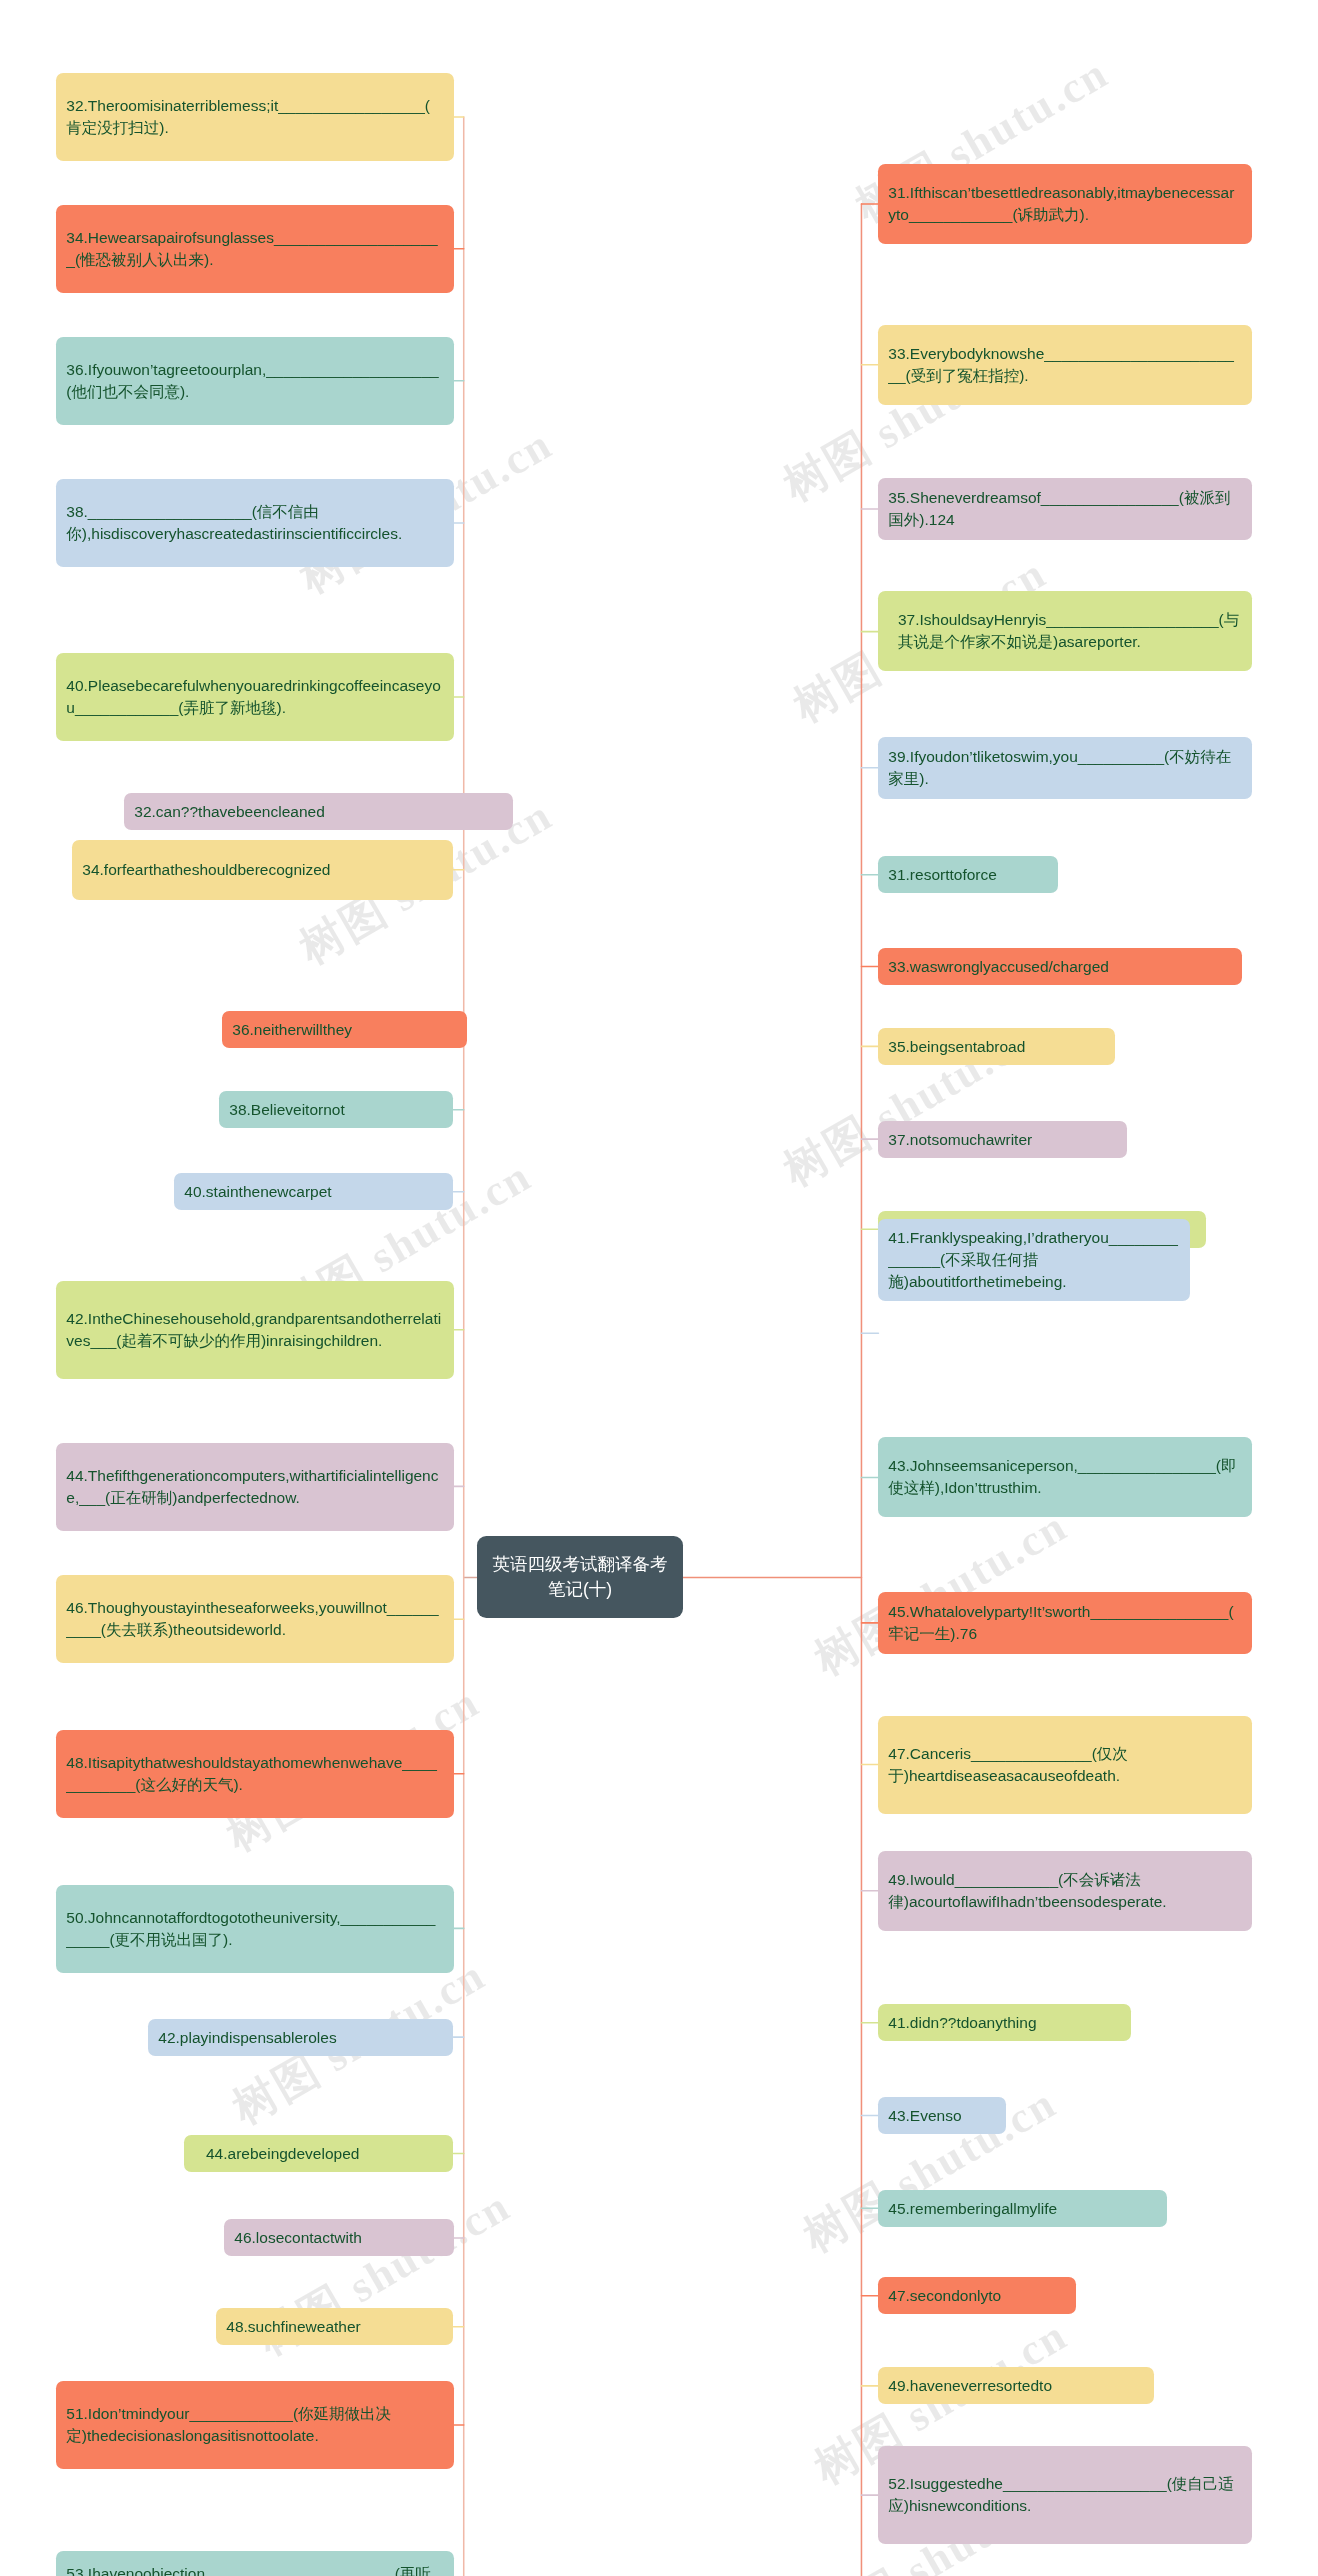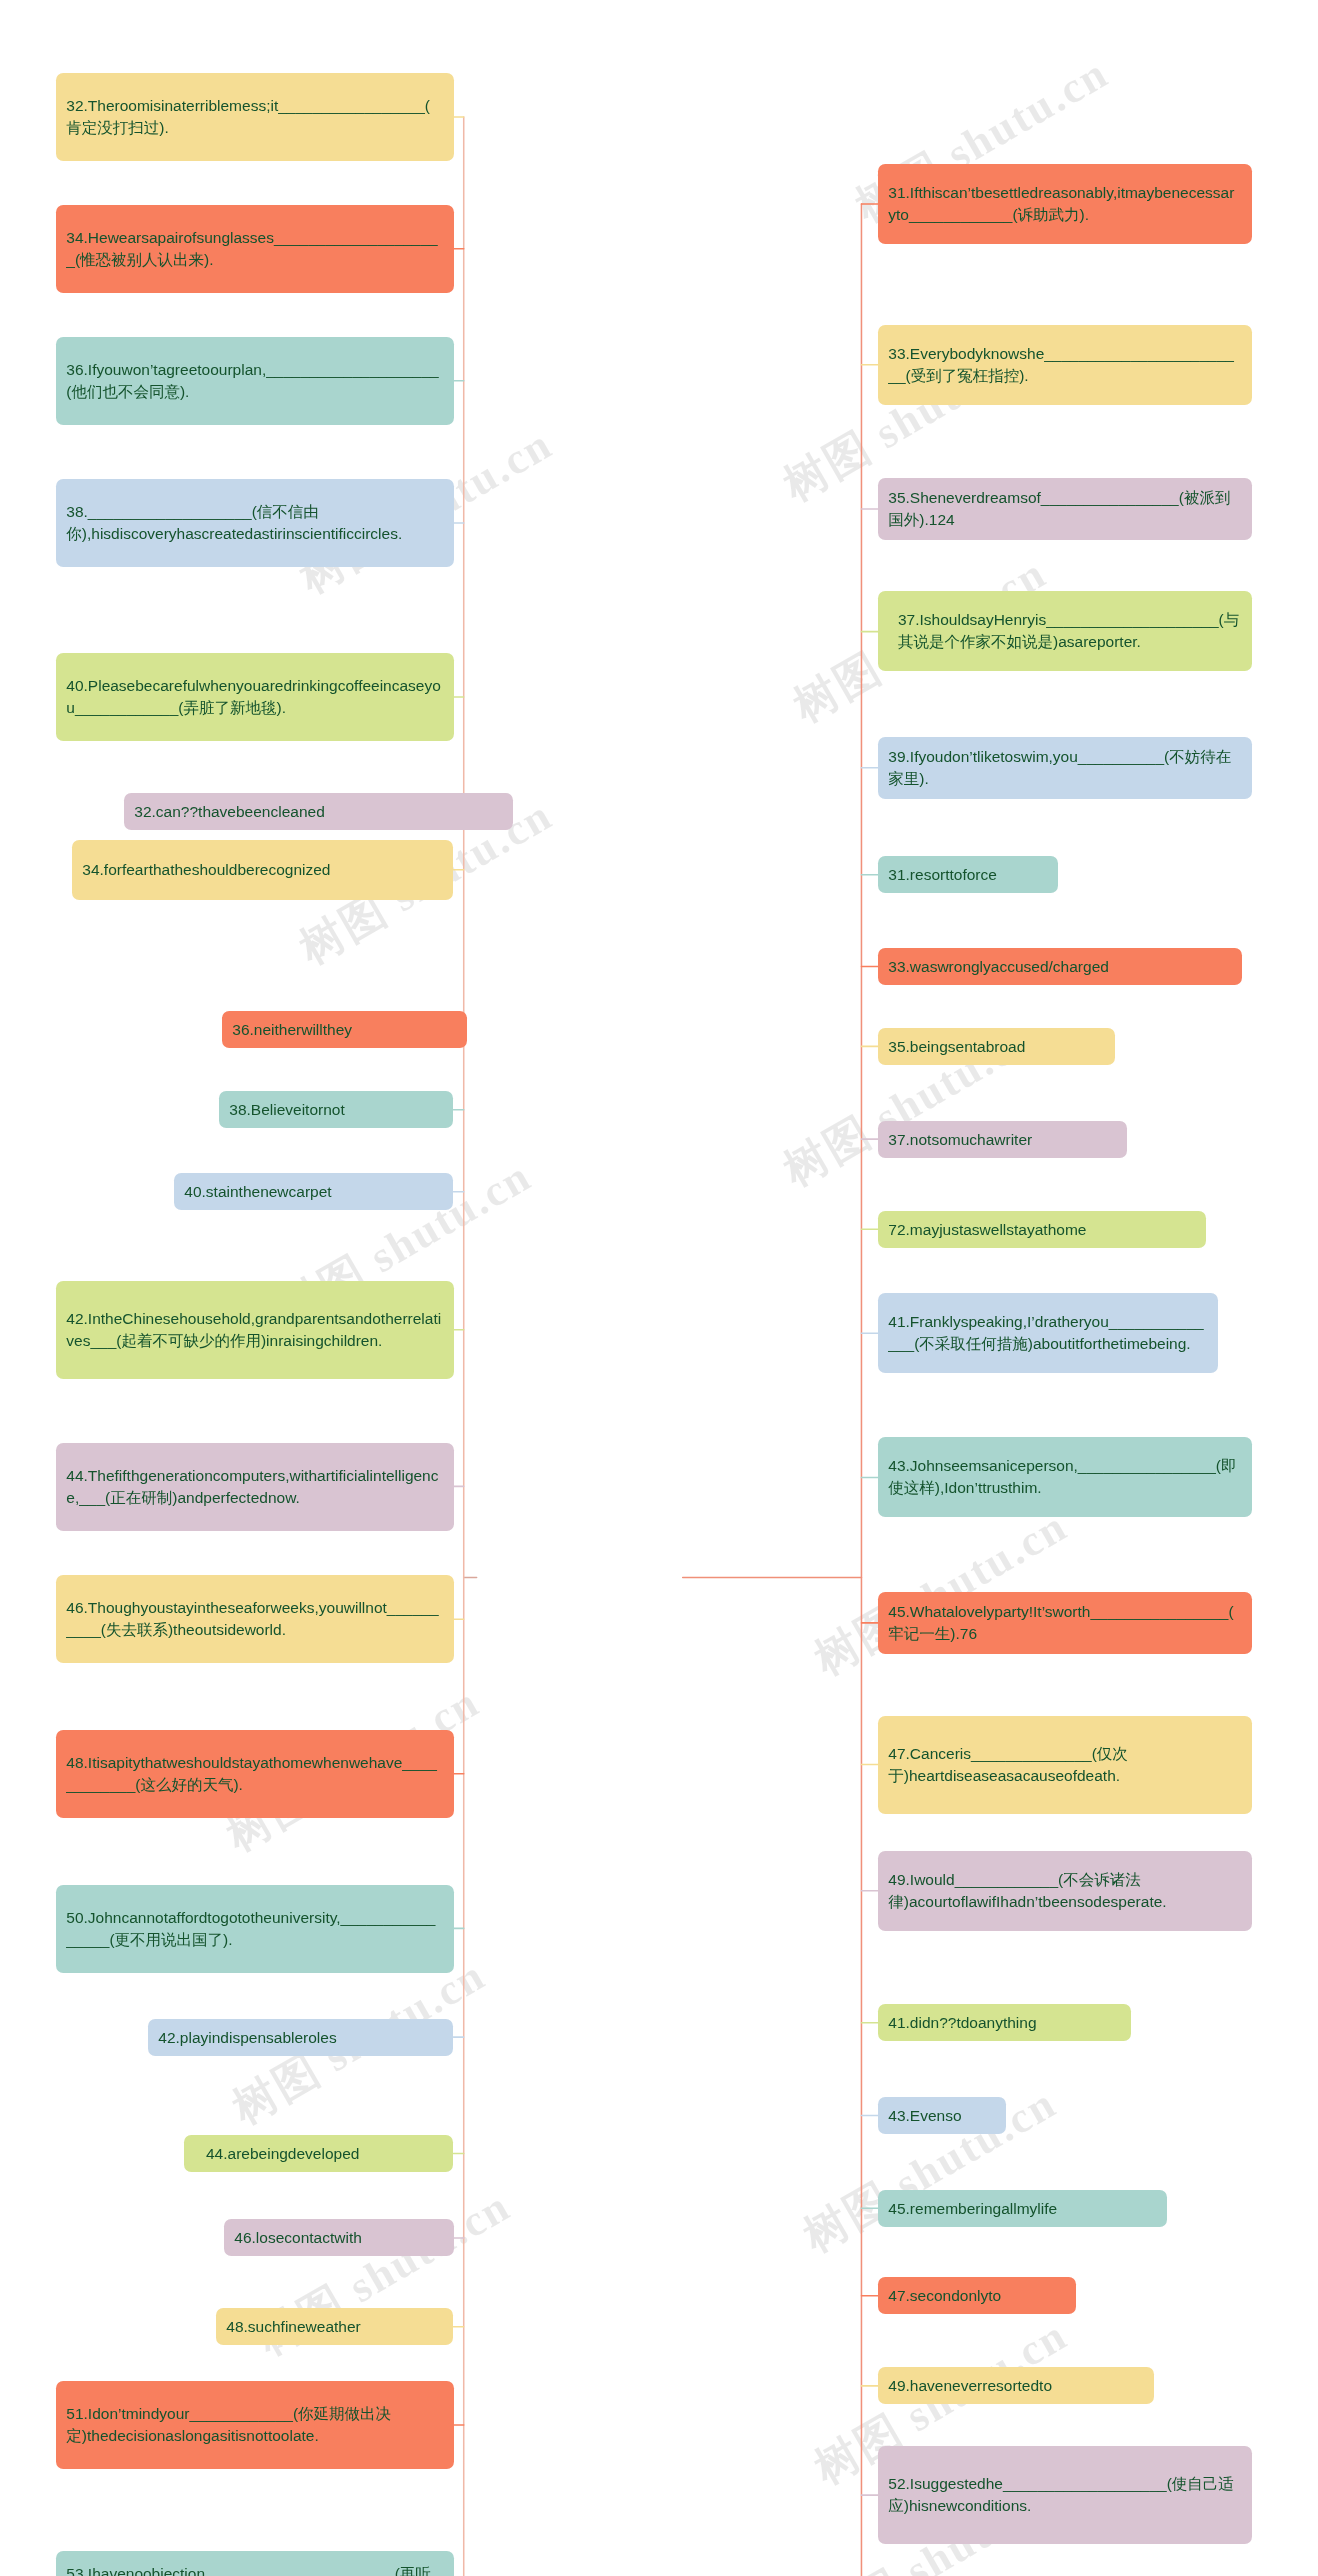--- a/index.html
+++ b/index.html
@@ -230,21 +230,21 @@
       </div>
       <div class="node rightcol small" style="left: 878px; top: 1028px; width: 237px; min-height: 37px; background: rgb(245, 221, 148);">
         <span>35.beingsentabroad</span>
       </div>
       <div class="node rightcol small" style="left: 878px; top: 1121px; width: 249px; min-height: 37px; background: rgb(217, 196, 210);">
         <span>37.notsomuchawriter</span>
       </div>
       <div class="node rightcol small" style="left: 878px; top: 1211px; width: 328px; min-height: 37px; background: rgb(213, 228, 145);">
         <span>72.mayjustaswellstayathome</span>
       </div>
-      <div class="node rightcol" style="left: 878px; top: 1293px; width: 340px; min-height: 80px; background: rgb(196, 215, 234); justify-content: center;">
+      <div class="node rightcol" style="left: 878px; top: 1219px; width: 312px; min-height: 80px; background: rgb(196, 215, 234); justify-content: center;">
         <span>41.Franklyspeaking,I’dratheryou______________(不采取任何措施)aboutitforthetimebeing.</span>
       </div>
       <div class="node rightcol" style="left: 878px; top: 1437px; width: 374px; min-height: 80px; background: rgb(169, 213, 206);">
         <span>43.Johnseemsaniceperson,________________(即使这样),Idon’ttrusthim.</span>
       </div>
       <div class="node rightcol" style="left: 878px; top: 1592px; width: 374px; min-height: 62px; background: rgb(248, 127, 94);">
         <span>45.Whatalovelyparty!It’sworth________________(牢记一生).76</span>
       </div>
       <div class="node rightcol" style="left: 878px; top: 1716px; width: 374px; min-height: 98px; background: rgb(245, 221, 148);">
         <span>47.Canceris______________(仅次于)heartdiseaseasacauseofdeath.</span>
@@ -265,15 +265,18 @@
         <span>47.secondonlyto</span>
       </div>
       <div class="node rightcol small" style="left: 878px; top: 2367px; width: 276px; min-height: 37px; background: rgb(245, 221, 148);">
         <span>49.haveneverresortedto</span>
       </div>
       <div class="node rightcol" style="left: 878px; top: 2446px; width: 374px; min-height: 98px; background: rgb(217, 196, 210);">
         <span>52.Isuggestedhe___________________(使自己适应)hisnewconditions.</span>
       </div>
     </div>
 
+  <div id="root-node" style="left: 477px; top: 1536px; width: 206px; height: 82px; background: rgb(69, 86, 95);">
+    <span>英语四级考试翻译备考笔记(十)</span>
+  </div>
 
 </div>
 
 
 </body></html>

